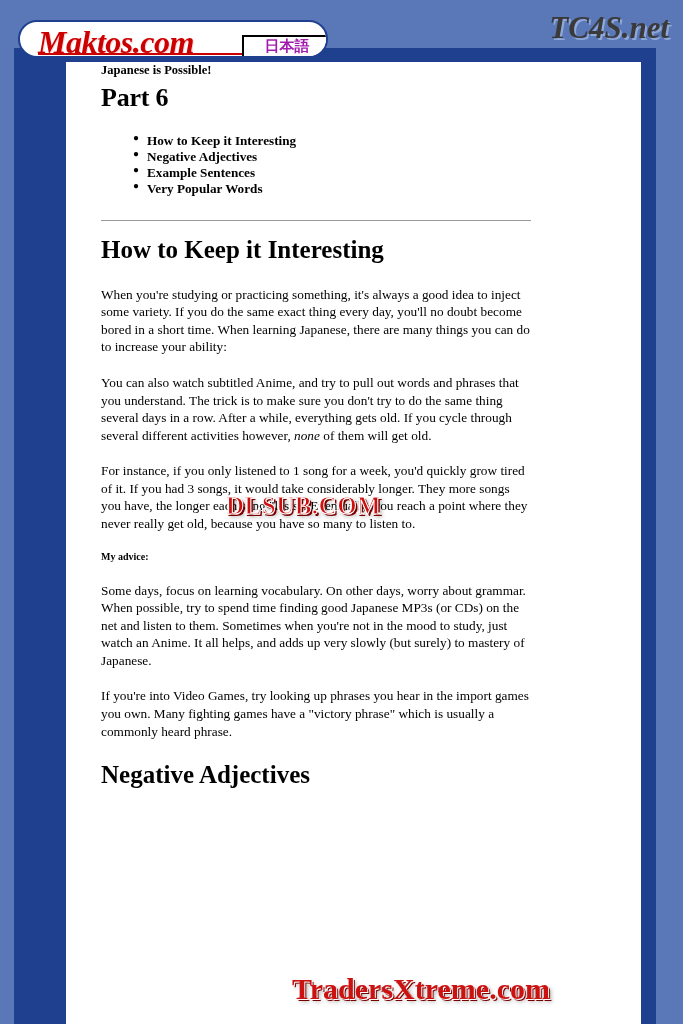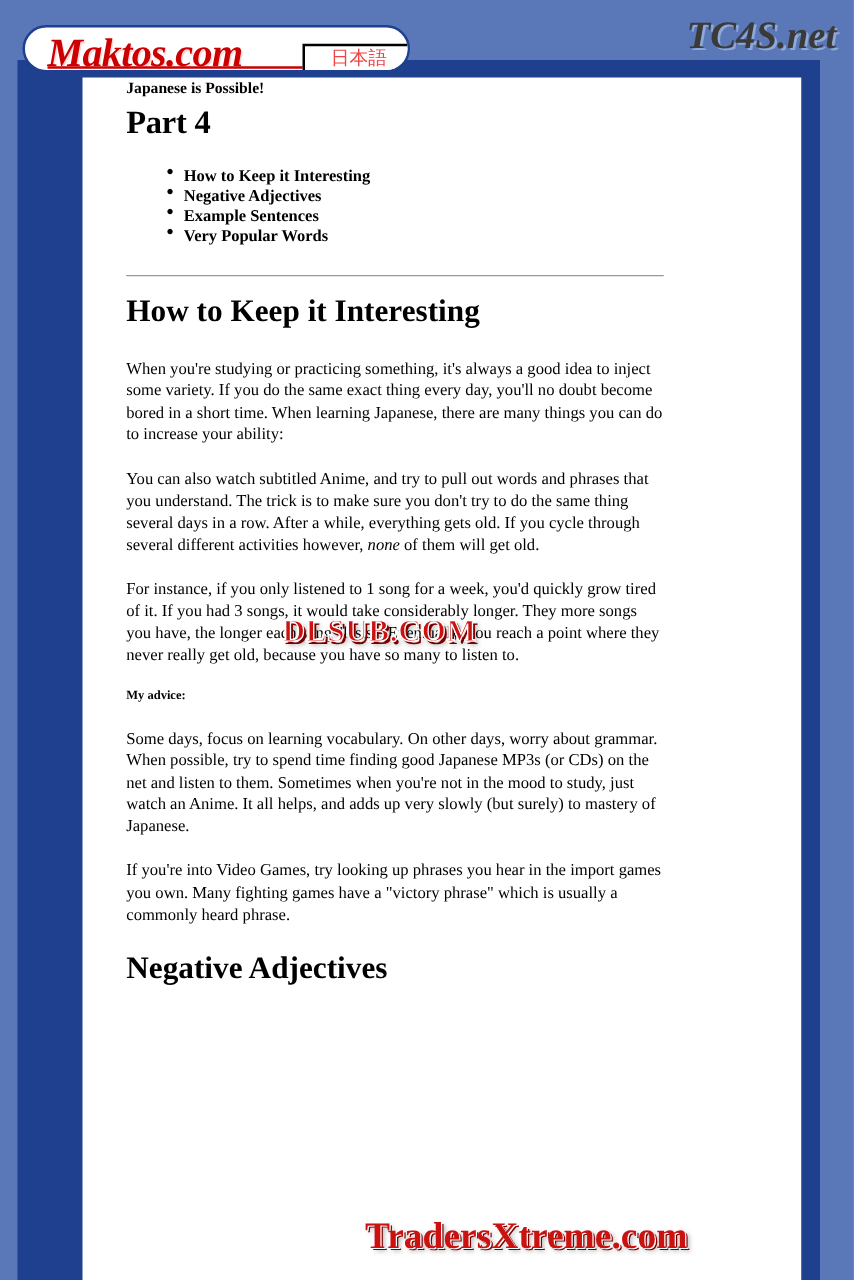--- a/index.html
+++ b/index.html
@@ -84,24 +84,24 @@
     top: 13px;
     width: 90px;
     height: 23px;
     background: #ffffff;
     border: 2px solid #000000;
     box-sizing: border-box;
     text-align: center;
   }
   #logo-jp-text {
     font-family: "DejaVu Sans", sans-serif;
-    font-weight: normal;
+    font-weight: bold;
     font-size: 15px;
     line-height: 19px;
-    color: #ef4444;
+    color: #a21caf;
   }
 
   #tc4s-watermark {
     position: absolute;
     right: 14px;
     top: 10px;
     font-family: "Liberation Serif", serif;
     font-weight: bold;
     font-style: italic;
     font-size: 31px;
@@ -250,21 +250,21 @@
       <span id="logo-jp-text">日本語</span>
     </div>
   </div>
 
   <div id="tc4s-watermark">TC4S.net</div>
 
   <div class="doc">
 
     <p class="kicker">Japanese is Possible!</p>
 
-    <h1 class="part">Part 4</h1>
+    <h1 class="part">Part 6</h1>
 
     <ul class="toc">
       <li>How to Keep it Interesting</li>
       <li>Negative Adjectives</li>
       <li>Example Sentences</li>
       <li>Very Popular Words</li>
     </ul>
 
     <hr class="rule">
 

